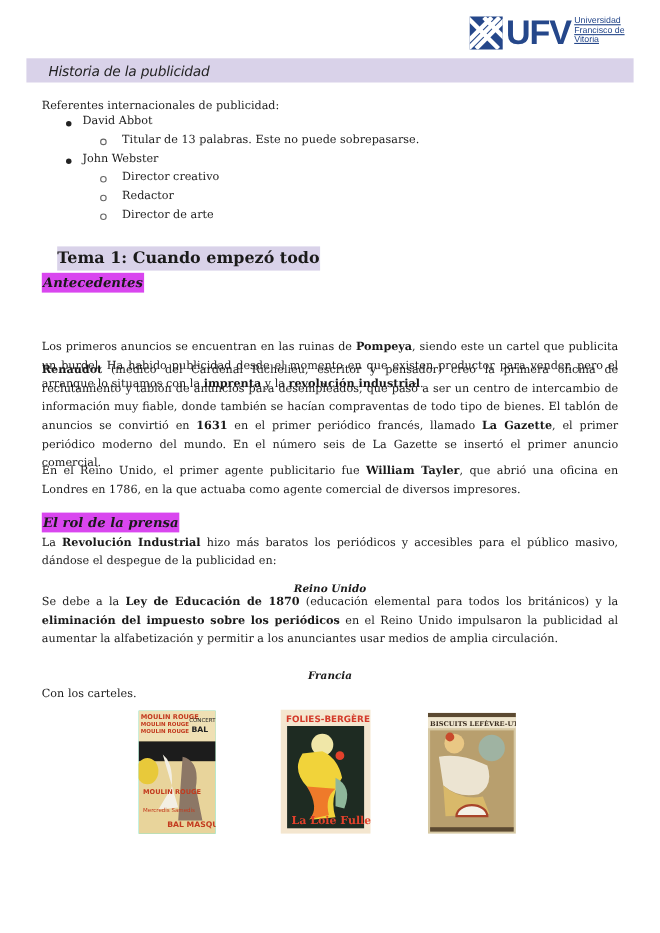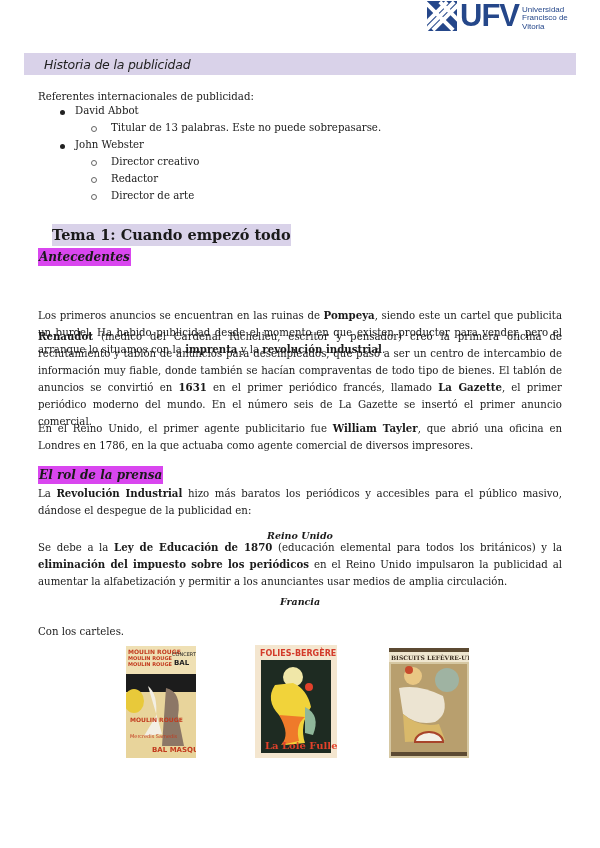--- a/index.html
+++ b/index.html
@@ -1,23 +1,23 @@
 <!DOCTYPE html>
 <html><head>
 <meta charset="utf-8">
 <style>
   html, body { margin:0; padding:0; background:#ffffff; }
   body { width:600px; height:848px; position:relative; overflow:hidden;
          font-family:"DejaVu Serif", serif; color:#1a1a1a; }
-  .logo { position:absolute; left:427px; top:1px; height:30px; display:flex; align-items:flex-end; }
+  .logo { position:absolute; left:427px; top:15px; height:30px; display:flex; align-items:flex-start; }
   .logo-mark { width:30px; height:30px; background:#25478a; position:relative; overflow:hidden; }
   .logo-mark .stripe { position:absolute; width:4px; height:40px; background:#fff; top:-5px; transform:rotate(45deg); }
   .logo-text { font-family:"Liberation Sans", sans-serif; font-weight:bold; font-size:31px; color:#25478a;
                margin-left:3px; letter-spacing:-1px; line-height:30px; }
-  .logo-sub { font-family:"Liberation Sans", sans-serif; font-size:8px; color:#25478a; line-height:8.5px; margin-left:3px; }
+  .logo-sub { font-family:"Liberation Sans", sans-serif; font-size:8px; color:#25478a; line-height:8.5px; margin-left:3px;text-decoration:underline; }
   .header-band { position:absolute; left:24px; top:53px; width:552px; height:22px; background:#d9d2e9; }
   .header-title { position:absolute; left:44px; top:57px; font-family:"DejaVu Sans", sans-serif; font-style:italic;
                   font-size:12.5px; color:#222; letter-spacing:-0.2px; }
   .p { position:absolute; font-size:10.2px; line-height:17px; }
   .just { text-align:justify; text-align-last:left; }
   .bullet { position:absolute; font-size:10.2px; }
   .dot { position:absolute; width:5px; height:5px; border-radius:50%; background:#222; }
   .circ { position:absolute; width:4px; height:4px; border-radius:50%; border:1px solid #666; }
   .h1 { position:absolute; left:52px; top:224px; background:#d9d2e9; padding:0 0; font-weight:bold;
         font-size:14.5px; line-height:22px; }
@@ -74,21 +74,21 @@
 <div class="p just" style="left:38px; top:420px; width:524px;"><span>En el Reino Unido, el primer agente publicitario fue </span><b>William Tayler</b><span>, que abrió una oficina en Londres en 1786, en la que actuaba como agente comercial de diversos impresores.</span></div>
 
 <div class="h2" style="left:38px; top:466px;">El rol de la prensa</div>
 
 <div class="p just" style="left:38px; top:485px; width:524px;"><span>La </span><b>Revolución Industrial</b><span> hizo más baratos los periódicos y accesibles para el público masivo, dándose el despegue de la publicidad en:</span></div>
 
 <div class="center-it" style="top:530px;text-align:center;">Reino Unido</div>
 
 <div class="p just" style="left:38px; top:539px; width:524px;"><span>Se debe a  la </span><b>Ley de Educación de 1870</b><span> (educación elemental para todos los británicos) y la </span><b>eliminación del impuesto sobre los periódicos</b><span> en el Reino Unido impulsaron la publicidad al aumentar la alfabetización y permitir a los anunciantes usar medios de amplia circulación.</span></div>
 
-<div class="center-it" style="top:596px;">Francia</div>
+<div class="center-it" style="top:609px;">Francia</div>
 <div class="p" style="left:38px; top:623px;">Con los carteles.</div>
 
 <div class="poster" style="left:126px; top:646px; width:70px; height:112px; background:#5eead4;">
   <svg width="70" height="112" viewBox="0 0 70 112">
     <rect width="70" height="112" fill="#e8d49b"></rect>
     <rect x="0" y="0" width="70" height="28" fill="#efe0b4"></rect>
     <text x="2" y="8" font-size="6" fill="#c23a1e" font-family="DejaVu Sans, sans-serif" font-weight="bold">MOULIN ROUGE</text>
     <text x="2" y="14" font-size="5" fill="#c23a1e" font-family="DejaVu Sans, sans-serif" font-weight="bold">MOULIN ROUGE</text>
     <text x="2" y="20" font-size="5" fill="#c23a1e" font-family="DejaVu Sans, sans-serif" font-weight="bold">MOULIN ROUGE</text>
     <text x="46" y="10" font-size="5" fill="#222" font-family="DejaVu Sans, sans-serif">CONCERT</text>

